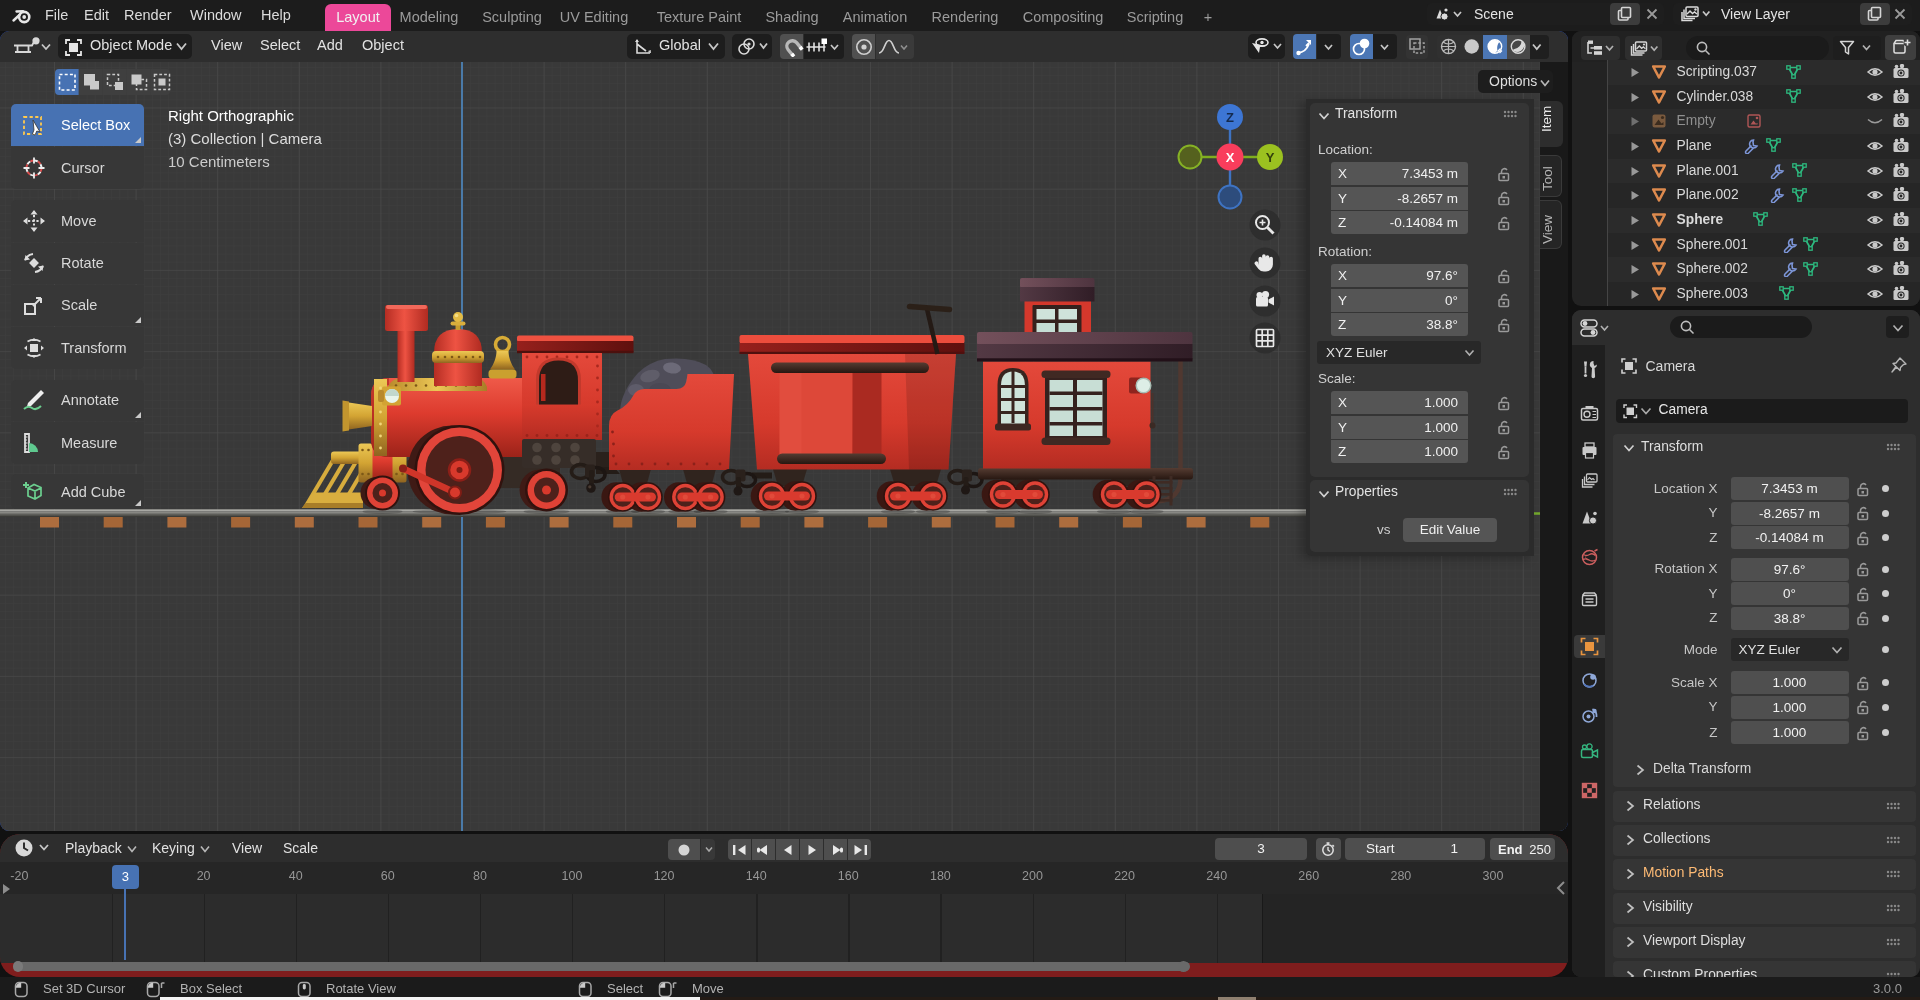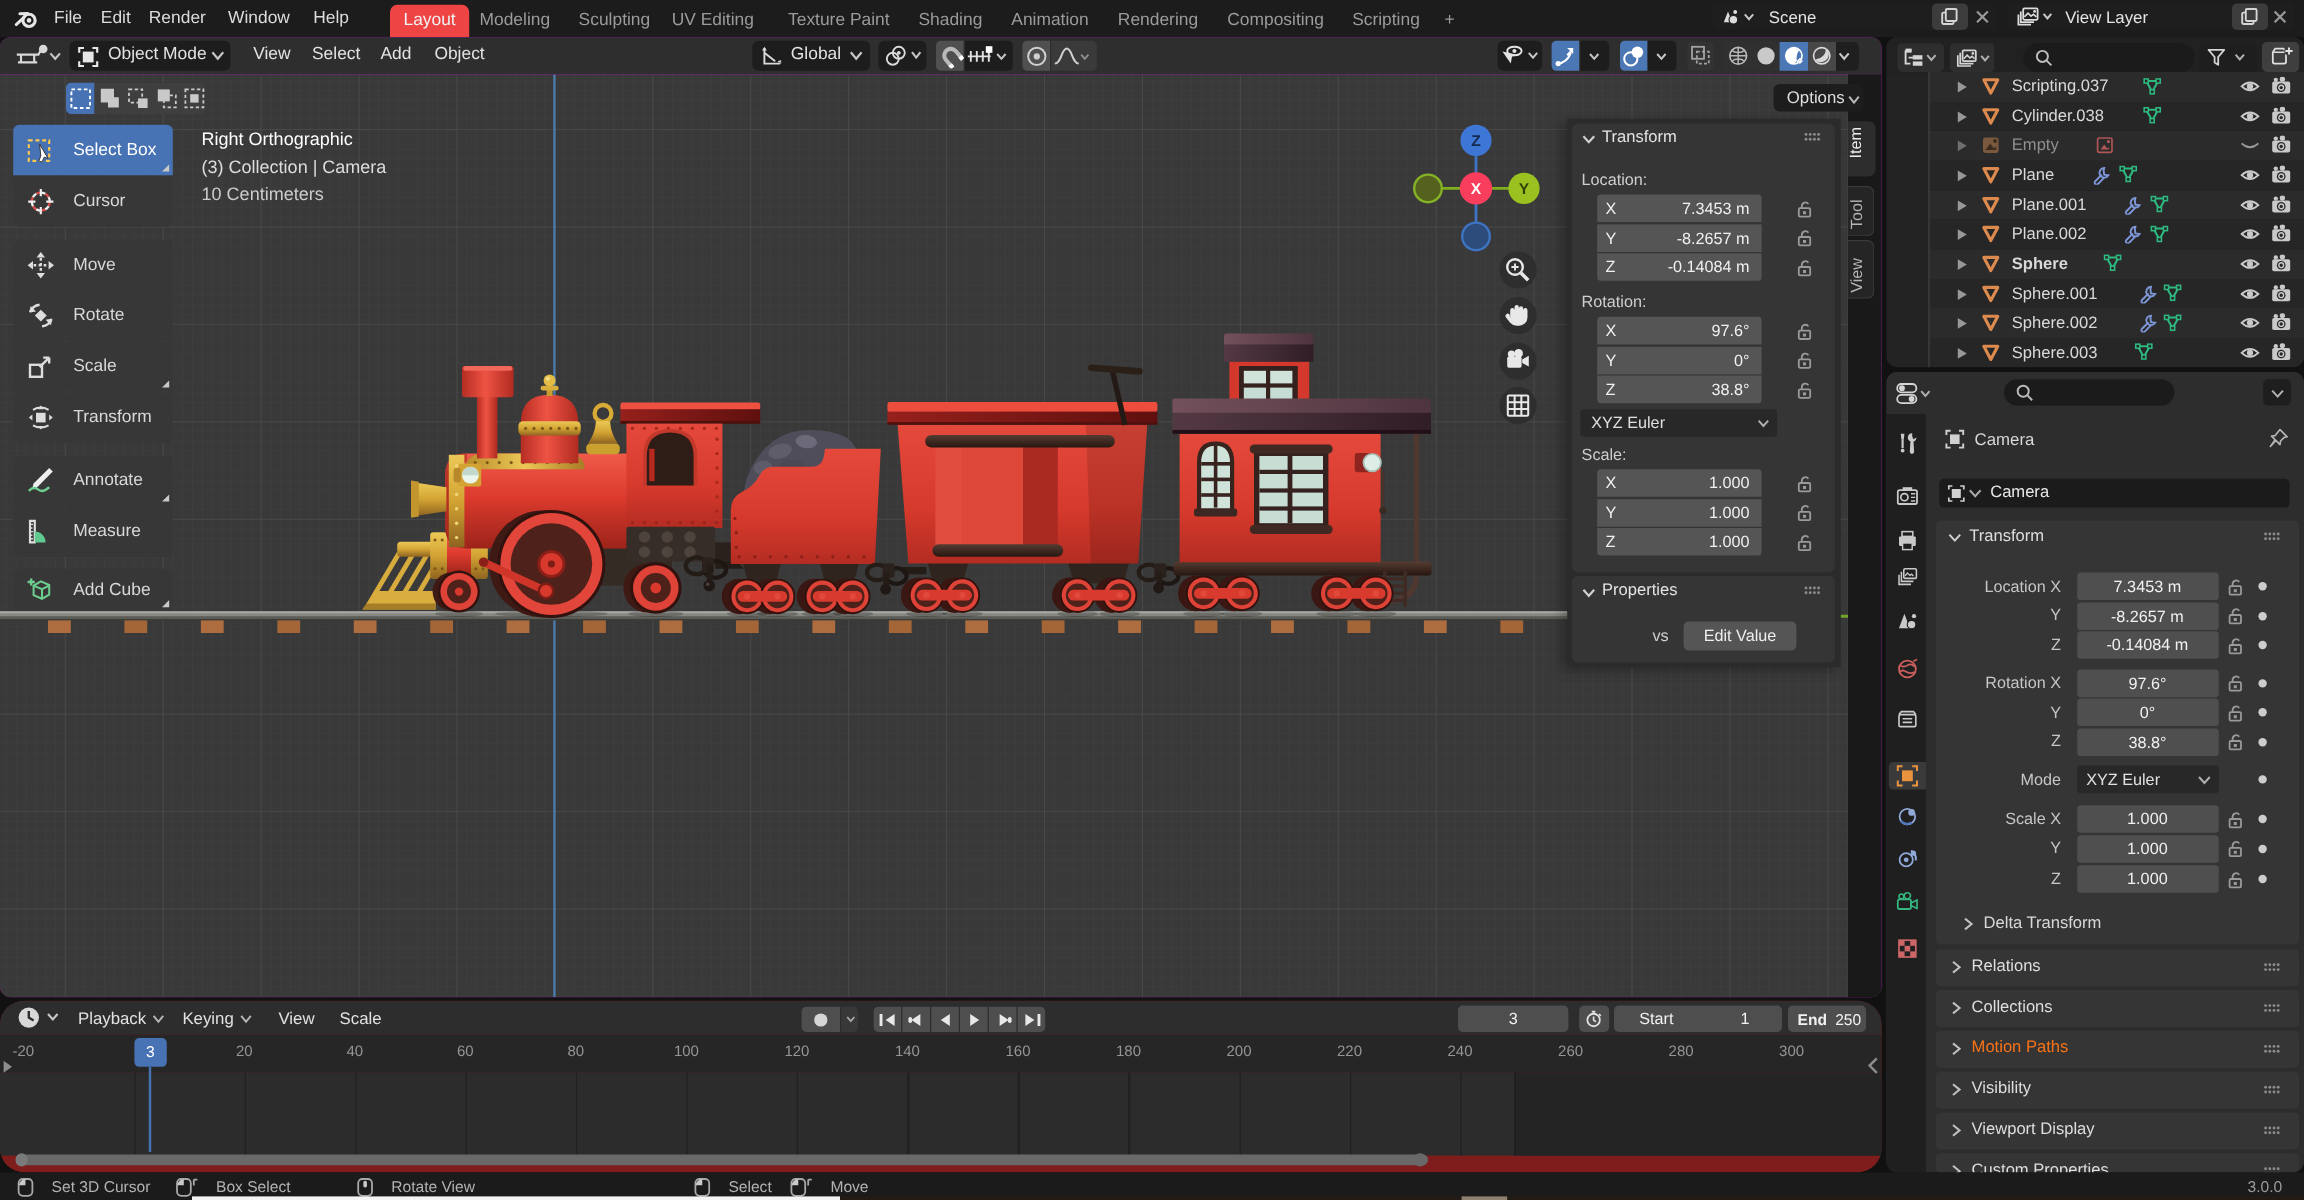--- a/index.html
+++ b/index.html
@@ -5,23 +5,23 @@
   * { margin:0; padding:0; box-sizing:border-box; }
   html,body { width:1920px; height:1000px; overflow:hidden; background:#111; }
   body { font-family:"Liberation Sans", sans-serif; position:relative; -webkit-font-smoothing:antialiased; }
   .abs { position:absolute; }
   .txt { position:absolute; white-space:nowrap; }
   svg { display:block; }
   
   #topbar { position:absolute; left:0; top:0; width:1920px; height:31px; background:#1c1c1c; }
   .menutx { position:absolute; top:7px; font-size:14.5px; color:#dcdcdc; }
   .wstab { position:absolute; top:4px; white-space:nowrap; height:27px; line-height:26px; font-size:14.5px; color:#9b9b9b; text-align:center; }
-  .wstab.act { background:#ef4444; color:#f1f1f1; border-radius:6px 6px 0 0; }
+  .wstab.act { background:#ec4899; color:#f1f1f1; border-radius:6px 6px 0 0; }
   
-  .ebox { position:absolute; background:#a21caf; border-radius:9px; overflow:hidden; }
+  .ebox { position:absolute; background:#1d4ed8; border-radius:9px; overflow:hidden; }
   
   #vph { position:absolute; left:0; top:0; width:100%; height:31px; background:#2e2e2e; }
   .hdrtx { position:absolute; top:6px; font-size:14.5px; color:#e2e2e2; }
   .ddark { position:absolute; background:#1d1d1d; border-radius:5px; }
   
   .tbtn { position:absolute; left:11px; width:133px; height:41.5px; background:#373737; display:flex; align-items:center; }
   .tbtn .lab { font-size:14.5px; color:#d8d8d8; margin-left:14px; }
   .tbtn.act { background:#4772b3; }
   .tbtn.act .lab { color:#fff; }
   .tbtn .ic { width:26px; height:26px; margin-left:10px; flex:none; }
@@ -1547,21 +1547,21 @@
         <circle cx="9.0" cy="2" r="1.2"></circle>
         <circle cx="9.0" cy="6" r="1.2"></circle>
         <circle cx="12.5" cy="2" r="1.2"></circle>
         <circle cx="12.5" cy="6" r="1.2"></circle>
       </g>
     </svg>
     <div class="ppanel" style="top:549px; height:31.5px;"></div>
     <svg class="abs" style="left:53.5px; top:558.5px;" width="10" height="12" viewBox="0 0 10 12">
       <path d="M2.5,1.5 L8,6 L2.5,10.5" fill="none" stroke="#c0c0c0" stroke-width="1.7"></path>
     </svg>
-    <div class="txt" style="left:71.5px; top:555.5px; font-size:13.8px; color:#f97316;text-align:center;">Motion Paths</div>
+    <div class="txt" style="left:71.5px; top:555.5px; font-size:13.8px; color:#fdba74;text-align:center;">Motion Paths</div>
     <svg class="abs" style="left:314.5px; top:560px;" width="16" height="8" viewBox="0 0 16 8">
       <g fill="#8b8b8b">
         <circle cx="2.0" cy="2" r="1.2"></circle>
         <circle cx="2.0" cy="6" r="1.2"></circle>
         <circle cx="5.5" cy="2" r="1.2"></circle>
         <circle cx="5.5" cy="6" r="1.2"></circle>
         <circle cx="9.0" cy="2" r="1.2"></circle>
         <circle cx="9.0" cy="6" r="1.2"></circle>
         <circle cx="12.5" cy="2" r="1.2"></circle>
         <circle cx="12.5" cy="6" r="1.2"></circle>

